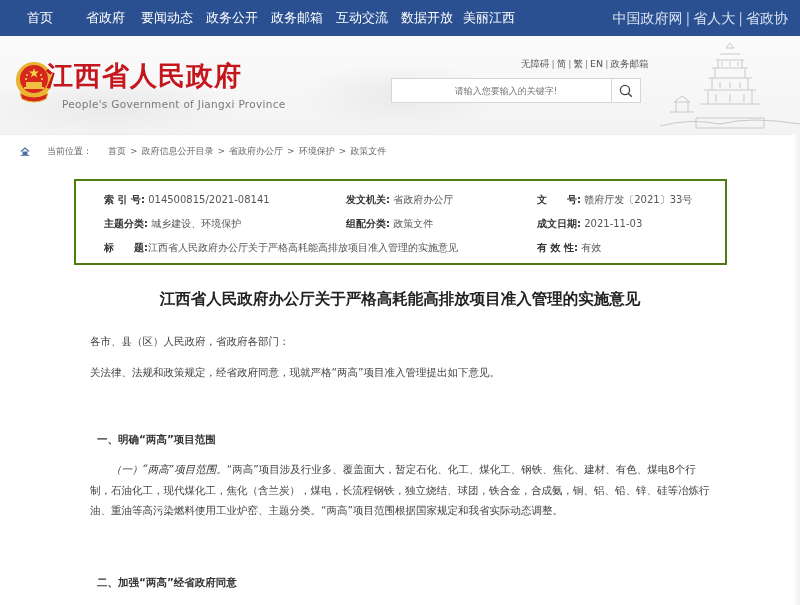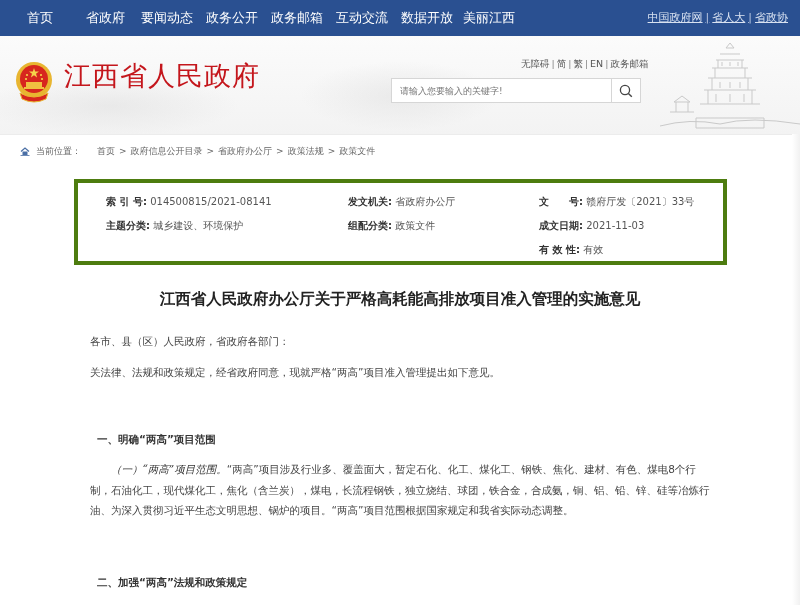--- a/index.html
+++ b/index.html
@@ -2,59 +2,59 @@
 <html><head>
   <meta charset="utf-8">
   <style>
     * { box-sizing: border-box; margin: 0; padding: 0; }
     html, body { width: 800px; height: 605px; overflow: hidden; background: #fff; }
     body { font-family: "DejaVu Sans", "Liberation Sans", sans-serif; color: #333; position: relative; }
 
     
     .topnav { position: absolute; left: 0; top: 0; width: 800px; height: 36px; background: #2a5091; }
     .nav-item { position: absolute; top: 0; height: 36px; line-height: 36px; color: #fff; font-size: 13px; white-space: nowrap; cursor: pointer; }
-    .toplinks { position: absolute; right: 12px; top: 0; height: 36px; line-height: 36px; font-size: 11px; color: #d9e2f1; white-space: nowrap; text-decoration: underline; }
+    .toplinks { position: absolute; right: 12px; top: 0; height: 36px; line-height: 36px; font-size: 14px; color: #d9e2f1; white-space: nowrap; }
     .toplinks span { cursor: pointer; }
     .toplinks .sep { margin: 0 3px; color: #b8c6e0; }
 
     
     .header { position: absolute; left: 0; top: 36px; width: 800px; height: 98px;
       background: linear-gradient(180deg, #fbfbfb 0%, #f3f3f3 100%); overflow: hidden; }
     .mountain { position: absolute; left: -20px; top: 40px; width: 260px; height: 60px; border-radius: 50%;
       background: radial-gradient(ellipse at center, rgba(210,210,210,0.35), rgba(255,255,255,0) 70%); }
     .mountain2 { position: absolute; left: 300px; top: 25px; width: 200px; height: 70px; border-radius: 50%;
       background: radial-gradient(ellipse at center, rgba(215,215,215,0.4), rgba(255,255,255,0) 70%); }
     .emblem { position: absolute; left: 14px; top: 25px; width: 40px; height: 44px; }
-    .site-title { position: absolute; left: 64px; top: 22px; font-size: 27px; font-weight: normal; color: #c4161c;
+    .site-title { position: absolute; left: 46px; top: 22px; font-size: 27px; font-weight: bold; color: #c4161c;
       letter-spacing: 1px; white-space: nowrap; font-family: "DejaVu Sans", sans-serif; }
     .site-subtitle { position: absolute; left: 62px; top: 62px; font-size: 10.5px; color: #7a7a7a; white-space: nowrap; letter-spacing: 0.3px; }
     .util-links { position: absolute; left: 521px; top: 22px; font-size: 9.5px; color: #555; white-space: nowrap; }
     .util-links span { cursor: pointer; }
     .util-links .sep { margin: 0 2px; color: #888; }
     .search-box { position: absolute; left: 391px; top: 42px; width: 250px; height: 25px; background: #fff; border: 1px solid #d6d6d6; }
     .search-input { position: absolute; left: 0; top: 0; width: 220px; height: 23px; border: none; outline: none; padding-left: 8px;
-      font-size: 9px; color: #666; background: transparent; font-family: "DejaVu Sans", sans-serif; }
+      font-size: 9px; color: #666; background: transparent; font-family: "DejaVu Sans", sans-serif; text-align: center; }
     .search-input::placeholder { color: #777; }
     .search-btn { position: absolute; right: 0; top: 0; width: 29px; height: 23px; border-left: 1px solid #d6d6d6; cursor: pointer;
       display: flex; align-items: center; justify-content: center; }
     .pavilion { position: absolute; left: 660px; top: 4px; width: 140px; height: 94px; }
 
     
     .breadcrumb { position: absolute; left: 20px; top: 145px; font-size: 9px; color: #666; white-space: nowrap; }
     .breadcrumb .home-icon { display: inline-block; vertical-align: middle; margin-right: 6px; }
-    .breadcrumb .lbl { margin-right: 16px; }
+    .breadcrumb .lbl { margin-right: 16px; margin-left: 11px; }
     .breadcrumb .crumb { cursor: pointer; }
     .breadcrumb .arrow { margin: 0 4px; color: #666; }
 
     
     .right-shade { position: absolute; right: 0; top: 134px; width: 8px; height: 471px; background: linear-gradient(90deg, #fff, #f1f1f1); }
     .divider-top { position: absolute; left: 0; top: 134px; width: 800px; height: 1px; background: #ececec; }
 
     
-    .meta-box { position: absolute; left: 74px; top: 179px; width: 653px; height: 86px; border: 4px solid #4d7c0f; background: #fff; }
+    .meta-box { position: absolute; left: 74px; top: 179px; width: 653px; height: 86px; border: 2px solid #4d7c0f; background: #fff; }
     .meta-row { position: absolute; left: 0; width: 653px; height: 20px; font-size: 10px; color: #555; white-space: nowrap; }
     .meta-cell { position: absolute; top: 0; height: 20px; line-height: 20px; }
     .meta-cell .k { font-weight: bold; color: #333; }
     .meta-cell .v { color: #555; }
 
     
     .article-title { position: absolute; left: 0; top: 289px; width: 800px; text-align: center; font-size: 15.5px; font-weight: bold; color: #222; white-space: nowrap; }
     .para { position: absolute; left: 90px; width: 636px; font-size: 10.5px; color: #444; line-height: 20.6px; white-space: nowrap; }
     .para .line { display: block; height: 20.6px; }
     .h2 { position: absolute; left: 97px; font-size: 10.5px; font-weight: bold; color: #333; white-space: nowrap; }
@@ -89,20 +89,21 @@
     <circle cx="13" cy="14" r="1.1" fill="#f5d34a"></circle>
     <circle cx="27" cy="14" r="1.1" fill="#f5d34a"></circle>
     <circle cx="12" cy="18" r="1.1" fill="#f5d34a"></circle>
     <circle cx="28" cy="18" r="1.1" fill="#f5d34a"></circle>
     <rect x="12" y="21" width="16" height="5" fill="#f0c040"></rect>
     <rect x="10" y="26" width="20" height="2" fill="#f0c040"></rect>
     <path d="M6 32 Q20 40 34 32 L32 38 Q20 44 8 38 Z" fill="#d7261e" stroke="#e8b530" stroke-width="1"></path>
   </svg>
 
   <div class="site-title">江西省人民政府</div>
+  <div class="site-subtitle">People's Government of Jiangxi Province</div>
 
   <div class="util-links">
     <span>无障碍</span><span class="sep">|</span><span>简</span><span class="sep">|</span><span>繁</span><span class="sep">|</span><span>EN</span><span class="sep">|</span><span>政务邮箱</span>
   </div>
 
   <div class="search-box">
     <input class="search-input" type="text" placeholder="请输入您要输入的关键字!" style="">
     <div class="search-btn">
       <svg width="14" height="14" viewBox="0 0 14 14">
         <circle cx="6" cy="6" r="4.6" fill="none" stroke="#444" stroke-width="1.3"></circle>
@@ -124,50 +125,51 @@
 </div>
 
 <div class="divider-top"></div>
 <div class="right-shade"></div>
 
 <div class="breadcrumb">
   <svg class="home-icon" width="10" height="9" viewBox="0 0 10 9">
     <path d="M1 4.5 L5 1 L9 4.5" fill="none" stroke="#4a6fa5" stroke-width="1.2"></path>
     <rect x="2.5" y="4.5" width="5" height="3.5" fill="#4a6fa5"></rect>
     <rect x="0.5" y="8" width="9" height="0.8" fill="#4a6fa5"></rect>
-  </svg><span class="lbl">当前位置：</span><span class="crumb">首页</span><span class="arrow">&gt;</span><span class="crumb">政府信息公开目录</span><span class="arrow">&gt;</span><span class="crumb">省政府办公厅</span><span class="arrow">&gt;</span><span class="crumb">政策法规</span><span class="arrow">&gt;</span><span class="crumb">政策文件</span>
+  </svg><span class="lbl">当前位置：</span><span class="crumb">首页</span><span class="arrow">&gt;</span><span class="crumb">政府信息公开目录</span><span class="arrow">&gt;</span><span class="crumb">省政府办公厅</span><span class="arrow">&gt;</span><span class="crumb">环境保护</span><span class="arrow">&gt;</span><span class="crumb">政策文件</span>
 </div>
 
 <div class="meta-box">
   <div class="meta-row" style="top:9px">
     <div class="meta-cell" style="left:28px"><span class="k">索 引 号:</span> <span class="v">014500815/2021-08141</span></div>
     <div class="meta-cell" style="left:270px"><span class="k">发文机关:</span> <span class="v">省政府办公厅</span></div>
     <div class="meta-cell" style="left:461px"><span class="k">文　　号:</span> <span class="v">赣府厅发〔2021〕33号</span></div>
   </div>
   <div class="meta-row" style="top:33px">
     <div class="meta-cell" style="left:28px"><span class="k">主题分类:</span> <span class="v">城乡建设、环境保护</span></div>
     <div class="meta-cell" style="left:270px"><span class="k">组配分类:</span> <span class="v">政策文件</span></div>
     <div class="meta-cell" style="left:461px"><span class="k">成文日期:</span> <span class="v">2021-11-03</span></div>
   </div>
   <div class="meta-row" style="top:57px">
+    <div class="meta-cell" style="left:28px"><span class="k">标　　题:</span><span class="v">江西省人民政府办公厅关于严格高耗能高排放项目准入管理的实施意见</span></div>
     <div class="meta-cell" style="left:461px"><span class="k">有 效 性:</span> <span class="v">有效</span></div>
   </div>
 </div>
 
 <div class="article-title">江西省人民政府办公厅关于严格高耗能高排放项目准入管理的实施意见</div>
 
 <div class="para" style="top:331px">
   <span class="line">各市、县（区）人民政府，省政府各部门：</span>
 </div>
 
 <div class="para" style="top:362px">
   <span class="line">关法律、法规和政策规定，经省政府同意，现就严格“两高”项目准入管理提出如下意见。</span>
 </div>
 
 <div class="h2" style="top:433px">一、明确“两高”项目范围</div>
 
 <div class="para" style="top:459px">
   <span class="line"><span class="lead-bold">　　（一）“两高”项目范围。</span><span>“两高”项目涉及行业多、覆盖面大，暂定石化、化工、煤化工、钢铁、焦化、建材、有色、煤电8个行</span></span>
   <span class="line">制，石油化工，现代煤化工，焦化（含兰炭），煤电，长流程钢铁，独立烧结、球团，铁合金，合成氨，铜、铝、铅、锌、硅等冶炼行</span>
-  <span class="line">油、为深入贯彻习近平生态文明思想、锅炉的项目。“两高”项目范围根据国家规定和我省实际动态调整。</span>
+  <span class="line">油、重油等高污染燃料使用工业炉窑、主题分类。“两高”项目范围根据国家规定和我省实际动态调整。</span>
 </div>
 
-<div class="h2" style="top:576px">二、加强“两高”法规和政策规定</div>
+<div class="h2" style="top:576px">二、加强“两高”经省政府同意</div>
 
 </body></html>

